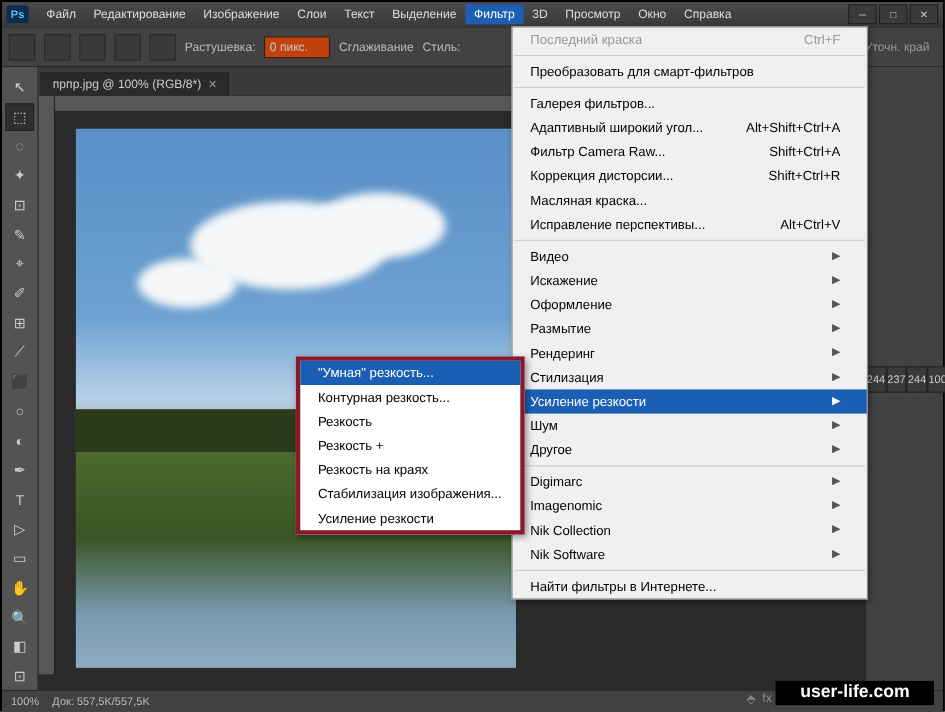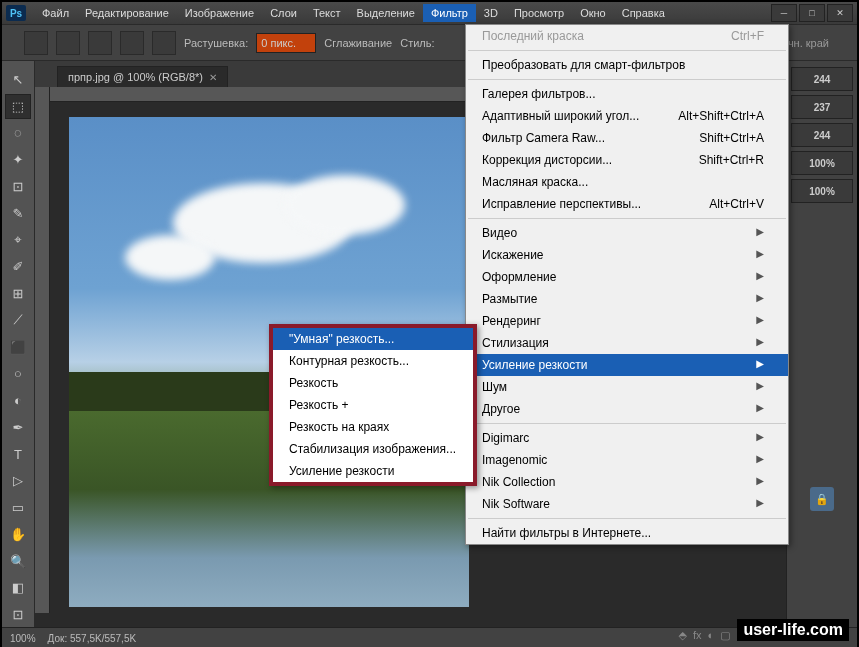--- a/index.html
+++ b/index.html
@@ -3,58 +3,58 @@
 <meta charset="utf-8">
 <style>
 html,body{margin:0;padding:0;font-family:Tahoma,Arial,sans-serif;font-size:11px;color:#ccc;background:#fff;}
 .frame{width:859px;height:647px;border:2px solid #000;box-sizing:border-box;position:relative;background:#535353;}
 .menubar{height:22px;background:linear-gradient(#4a4a4a,#3a3a3a);display:flex;align-items:center;padding:0 4px;}
 .logo{width:20px;height:16px;background:#0b2b4f;color:#4fc3f7;font-weight:bold;font-size:10px;display:flex;align-items:center;justify-content:center;border-radius:2px;margin-right:8px;}
 .menubar .mi{padding:3px 8px;color:#ddd;cursor:default;}
 .menubar .mi.open{background:#1a5fb4;color:#fff;}
 .winbtns{margin-left:auto;display:flex;}
 .winbtns span{width:24px;height:16px;border:1px solid #222;background:#3a3a3a;margin-left:2px;display:flex;align-items:center;justify-content:center;color:#ccc;font-size:9px;}
-.optbar{height:35px;background:#424242;border-top:1px solid #2a2a2a;border-bottom:1px solid #2a2a2a;display:flex;align-items:center;padding:0 22px;gap:8px;color:#bbb;}
+.optbar{height:35px;background:#424242;border-top:1px solid #2a2a2a;border-bottom:1px solid #2a2a2a;display:flex;align-items:center;padding:0 6px;gap:8px;color:#bbb;}
 .optbar .ico{width:22px;height:22px;border:1px solid #2a2a2a;background:#3a3a3a;}
 .optbar .lbl{font-size:11px;}
 .optbar .inp{width:50px;height:18px;background:#c2410c;border:1px solid #222;color:#ccc;padding:0 4px;display:flex;align-items:center;}
 .right-trunc{margin-left:auto;margin-right:6px;color:#999;}
 .body{display:flex;height:calc(100% - 22px - 35px - 20px);}
 .tools{width:32px;background:#535353;border-right:1px solid #2a2a2a;display:flex;flex-direction:column;align-items:center;padding-top:6px;gap:2px;}
 .tool{width:24px;height:24px;border:1px solid transparent;display:flex;align-items:center;justify-content:center;color:#ccc;font-size:13px;}
 .tool.sel{background:#2f2f2f;border-color:#222;}
 .center{flex:1;background:#2a2a2a;display:flex;flex-direction:column;position:relative;}
-.tabbar{height:26px;background:#3a3a3a;display:flex;align-items:flex-end;padding-left:22px;}
+.tabbar{height:26px;background:#3a3a3a;display:flex;align-items:flex-end;padding-left:2px;}
 .doctab{background:#2a2a2a;border:1px solid #222;border-bottom:none;padding:4px 10px;color:#ccc;font-size:11px;display:flex;align-items:center;gap:6px;}
 .doctab .x{color:#999;font-size:10px;}
 .canvas-wrap{position:relative;flex:1;background:#2a2a2a;overflow:hidden;}
 .rulerH{position:absolute;top:0;left:14px;right:0;height:14px;background:#575757;border-bottom:1px solid #222;}
 .rulerV{position:absolute;top:0;left:0;bottom:14px;width:14px;background:#575757;border-right:1px solid #222;}
 .canvas{position:absolute;left:34px;top:30px;width:400px;height:490px;background:linear-gradient(to bottom,#5a8fc7 0%,#6ea2d2 35%,#b7d0e6 50%,#5a7a3a 65%,#3e5a2a 80%,#6a8a9a 100%);}
 .clouds{position:absolute;top:10%;left:10%;width:80%;height:35%;}
 .cloud{position:absolute;background:#f5f7f8;border-radius:50%;filter:blur(4px);}
 .land{position:absolute;bottom:0;left:0;right:0;height:40%;background:linear-gradient(to bottom,#4a6a2e 0%,#3a5526 40%,#7a9ab0 75%,#8eacc0 100%);}
 .treeline{position:absolute;bottom:40%;left:0;right:0;height:8%;background:#2a3a1a;}
 .statusbar{height:20px;background:#424242;border-top:1px solid #222;display:flex;align-items:center;padding:0 8px;color:#bbb;font-size:10px;gap:12px;}
-.rpanel{width:70px;background:#424242;border-left:1px solid #222;display:flex;flex-direction:column;align-items:center;padding-top:6px;font-weight:bold;}
+.rpanel{width:70px;background:#424242;border-left:1px solid #222;display:flex;flex-direction:row;align-items:center;padding-top:6px;}
 .rpanel .row{width:60px;height:22px;background:#3a3a3a;border:1px solid #222;margin-bottom:4px;display:flex;align-items:center;justify-content:center;color:#ccc;font-size:10px;}
 .rpanel .lock{width:24px;height:24px;background:#4a6a8a;border-radius:3px;margin-top:280px;display:flex;align-items:center;justify-content:center;}
 
 .menu{position:absolute;background:#f0f0f0;border:1px solid #888;box-shadow:2px 2px 6px rgba(0,0,0,0.4);color:#000;font-size:12px;}
 .menu .item{padding:4px 24px 4px 16px;display:flex;justify-content:space-between;gap:20px;white-space:nowrap;}
 .menu .item.disabled{color:#999;}
 .menu .item.hover{background:#1a5fb4;color:#fff;}
 .menu .sep{height:1px;background:#ccc;margin:3px 2px;}
 .menu .arrow{color:#555;font-size:10px;}
 .menu .item.hover .arrow{color:#fff;}
 .menu1{top:22px;left:463px;width:322px;}
 .submenu{top:322px;left:267px;width:200px;border:4px solid #8a1a2a;background:#fff;}
 .submenu .item{padding:4px 16px;font-size:12px;}
 .submenu .item.hover{background:#1a5fb4;color:#fff;}
-.watermark{position:absolute;bottom:4px;right:8px;color:#fff;font-weight:bold;font-size:16px;background:#000;padding:2px 6px;}
+.watermark{position:absolute;bottom:4px;right:8px;color:#fff;font-weight:bold;font-size:16px;background:#000;padding:2px 22px;}
 .footer-icons{position:absolute;bottom:0;right:90px;height:20px;display:flex;gap:6px;align-items:center;color:#888;font-size:11px;}
 </style>
 </head>
 <body>
 
 <div class="frame">
 
   <div class="menubar">
     <div class="logo">Ps</div>
     <div class="mi">Файл</div>

